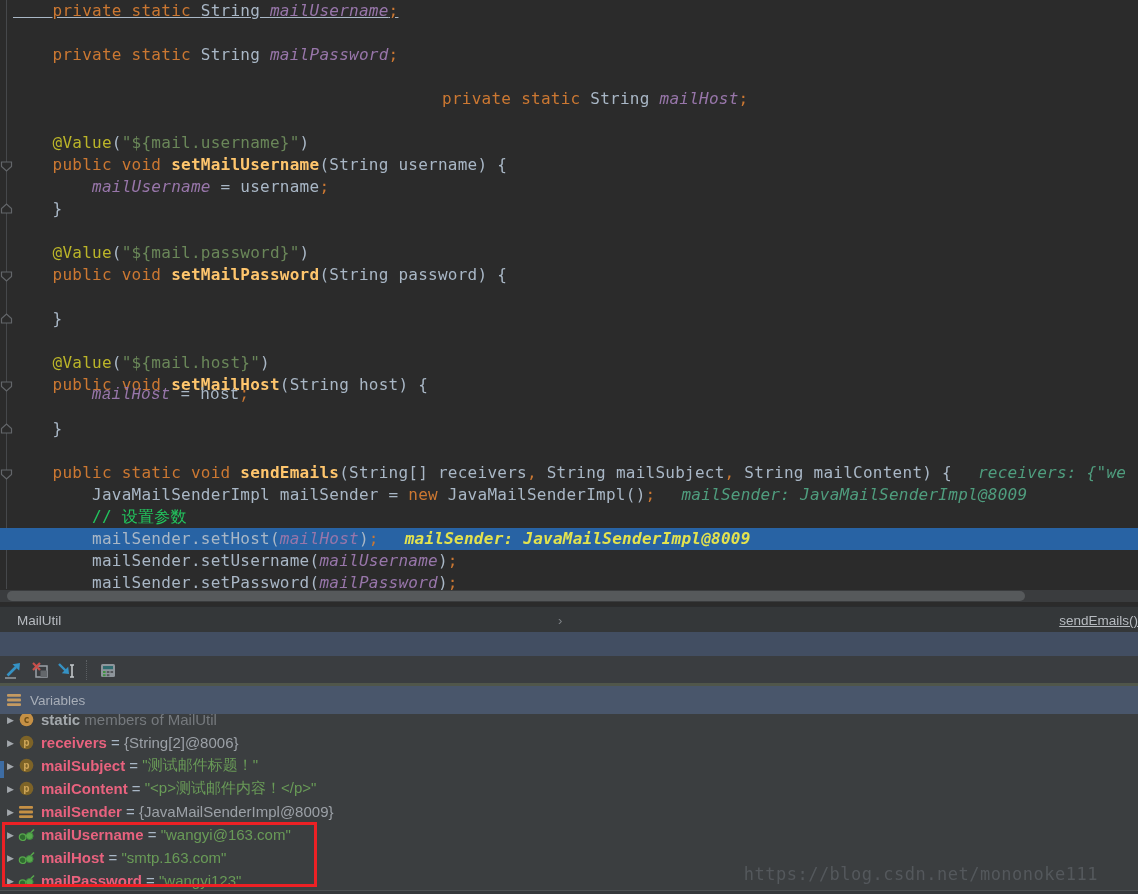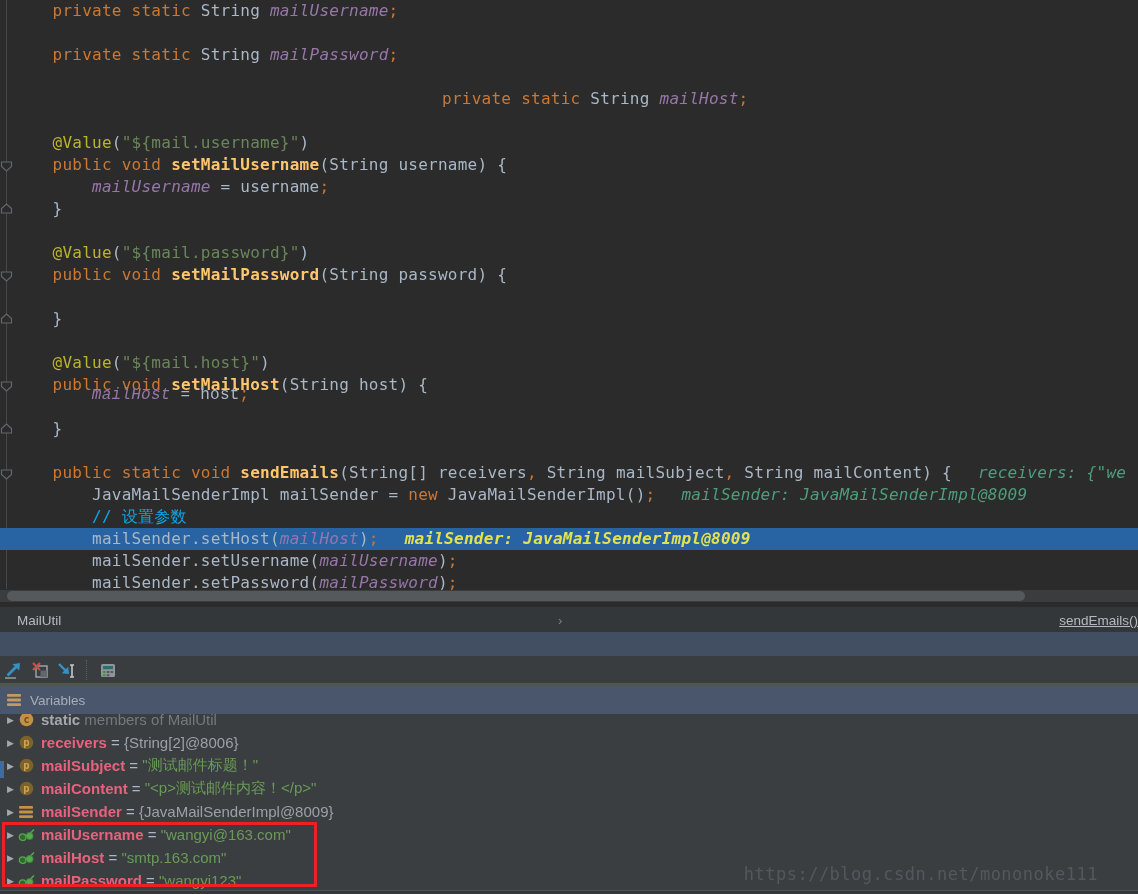--- a/index.html
+++ b/index.html
@@ -7,21 +7,21 @@
           font-family:"Liberation Sans","DejaVu Sans",sans-serif;}
   
   #editor{position:absolute;left:0;top:0;width:1138px;height:606px;background:#2B2B2B;overflow:hidden;}
   .fold-vline{position:absolute;left:6px;top:0;width:1px;height:589px;background:#46484B;}
   #code-area{position:absolute;left:0;top:0;right:0;height:594px;}
   .cl{position:absolute;left:13px;right:0;height:22px;line-height:22px;white-space:pre;
       font-family:"DejaVu Sans Mono","Liberation Mono",monospace;font-size:16px;letter-spacing:.25px;color:#A9B7C6;}
   .cl.hl{left:0;padding-left:13px;}
   .tok-k{color:#CC7832;} .tok-d{color:#A9B7C6;} .tok-p{color:#CC7832;}
   .tok-f{color:#9876AA;font-style:italic;}
-  .tok-a{color:#BBB529;} .tok-s{color:#6A8759;} .tok-c{color:#0ea5e9;}
+  .tok-a{color:#BBB529;} .tok-s{color:#6A8759;} .tok-c{color:#22c55e;}
   .tok-m{color:#FFC66D;font-weight:700;}
   .hint{margin-left:26px;font-style:italic;}
   .hint-g{color:#4F9D7E;}
   .hint-y{color:#E3E24E;font-weight:700;}
   .fold{position:absolute;left:0;width:13px;height:13px;}
   .hsb-track{position:absolute;left:0;top:590px;width:1138px;height:12px;background:#3A3C3E;}
   .hsb-thumb{position:absolute;left:7px;top:1px;width:1018px;height:10px;background:#56595B;border-radius:5px;}
   
   #breadcrumb{position:absolute;left:0;top:606px;width:1138px;height:26px;background:#343739;
               border-top:1px solid #2A2C2E;display:flex;align-items:center;font-size:13.5px;color:#B7BBC0;justify-content:space-between;}
@@ -80,21 +80,21 @@
             <polygon points="1.5,3 11.5,3 11.5,7.5 6.5,12 1.5,7.5" fill="#2B2B2B" stroke="#63666A" stroke-width="1.2"></polygon>
           </svg></div>
         <div class="fold" style="top: 422px;"><svg width="13" height="13">
             <polygon points="1.5,10 11.5,10 11.5,5.5 6.5,1 1.5,5.5" fill="#2B2B2B" stroke="#63666A" stroke-width="1.2"></polygon>
           </svg></div>
         <div class="fold" style="top: 466px;"><svg width="13" height="13">
             <polygon points="1.5,3 11.5,3 11.5,7.5 6.5,12 1.5,7.5" fill="#2B2B2B" stroke="#63666A" stroke-width="1.2"></polygon>
           </svg></div>
       </div>
     <div id="code-area">
-        <div class="cl" style="top: 0px;"><span>    </span><span class="tok-k">private static </span><span class="tok-d">String </span><span class="tok-f">mailUsername</span><span class="tok-p">;</span></div>
+        <div class="cl" style="top: 0px; text-decoration: underline;"><span>    </span><span class="tok-k">private static </span><span class="tok-d">String </span><span class="tok-f">mailUsername</span><span class="tok-p">;</span></div>
         <div class="cl" style="top: 22px;"><span></span></div>
         <div class="cl" style="top: 44px;"><span>    </span><span class="tok-k">private static </span><span class="tok-d">String </span><span class="tok-f">mailPassword</span><span class="tok-p">;</span></div>
         <div class="cl" style="top: 66px;"><span></span></div>
         <div class="cl" style="top: 88px; text-align: center;"><span>    </span><span class="tok-k">private static </span><span class="tok-d">String </span><span class="tok-f">mailHost</span><span class="tok-p">;</span></div>
         <div class="cl" style="top: 110px;"><span></span></div>
         <div class="cl" style="top: 132px;"><span>    </span><span class="tok-a">@Value</span><span class="tok-d">(</span><span class="tok-s">"${mail.username}"</span><span class="tok-d">)</span></div>
         <div class="cl" style="top: 154px;"><span>    </span><span class="tok-k">public void </span><span class="tok-m">setMailUsername</span><span class="tok-d">(String username) {</span></div>
         <div class="cl" style="top: 176px;"><span>        </span><span class="tok-f">mailUsername</span><span class="tok-d"> = username</span><span class="tok-p">;</span></div>
         <div class="cl" style="top: 198px;"><span>    </span><span class="tok-d">}</span></div>
         <div class="cl" style="top: 220px;"><span></span></div>

